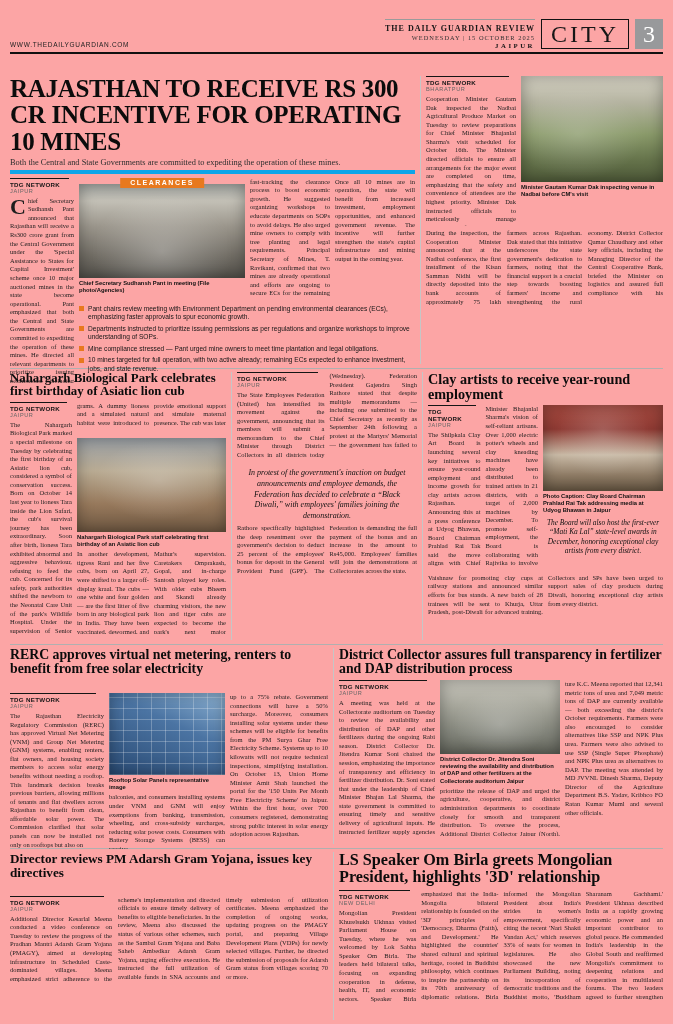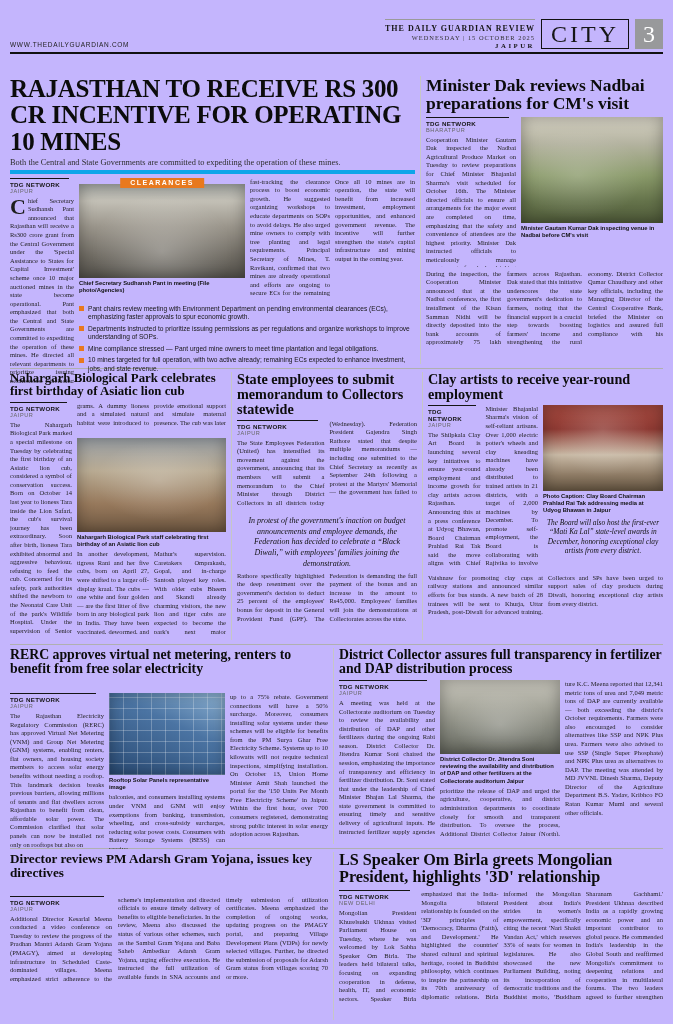--- a/index.html
+++ b/index.html
@@ -1,18 +1,18 @@
 <!DOCTYPE html>
 <html><head>
 <meta charset="utf-8">
 <style>
   * { margin:0; padding:0; box-sizing:border-box; }
   html,body { background:#8c8c8c; }
   .page {
-    width:673px; height:1024px; margin:0 auto; background:#c4b5fd;
+    width:673px; height:1024px; margin:0 auto; background:#fca5a5;
     padding:8px 10px 6px; overflow:hidden;
     font-family:"Liberation Serif", serif; color:#161616;
   }
   
   .masthead { display:flex; justify-content:space-between; align-items:flex-end;
     border-bottom:2px solid #111; padding-bottom:3px; height:46px; }
   .mh-site { font-family:"Liberation Sans",sans-serif; font-size:6.5px; letter-spacing:.7px; color:#222; padding-bottom:1px; }
   .mh-right { display:flex; align-items:stretch; gap:6px; }
   .mh-meta { text-align:right; display:flex; flex-direction:column; justify-content:flex-end;
     gap:1px; border-top:1px solid #9a9a9a; padding-top:3px; }
@@ -188,21 +188,20 @@
                 <span>10 mines targeted for full operation, with two active already; remaining ECs expected to enhance investment, jobs, and state revenue.</span>
               </li>
           </ul>
         </div>
       </div>
     </article>
 
     <div class="vdiv"></div>
 
     <article class="dak">
-      <h2 class="headline">Minister Dak reviews Nadbai preparations for CM's visit</h2>
       <div class="dak-top">
         <div class="dak-c1">
           <div class="byline">
             <div class="by-src">TDG NETWORK</div>
             <div class="by-loc">BHARATPUR</div>
           </div>
           <p class="bt">Cooperation Minister Gautam Dak inspected the Nadbai Agricultural Produce Market on Tuesday to review preparations for Chief Minister Bhajanlal Sharma's visit scheduled for October 16th. The Minister directed officials to ensure all arrangements for the major event are completed on time, emphasizing that the safety and convenience of attendees are the highest priority. Minister Dak instructed officials to meticulously manage arrangements for shade, drinking water, seating, and vehicle parking, warning that negligence would not be tolerated.</p>
         </div>
         <div class="dak-photo-wrap">
           <div class="photo ph-dak"></div>
@@ -232,21 +231,20 @@
           <div class="photo ph-lion"></div>
           <div class="caption">Nahargarh Biological Park staff celebrating first birthday of an Asiatic lion cub</div>
           <p class="bt cols2 lion-bottom">In another development, tigress Rani and her five cubs, born on April 27, were shifted to a larger off-display kraal. The cubs — one white and four golden — are the first litter of five born in any biological park in India. They have been vaccinated, dewormed, and microchipped under Dr. Mathur's supervision. Caretakers Omprakash, Gopal, and in-charge Santosh played key roles. With older cubs Bheem and Skandi already charming visitors, the new lion and tiger cubs are expected to become the park's next major attraction.</p>
         </div>
       </div>
     </article>
 
     <div class="vdiv"></div>
 
     <article class="emp">
-      <h2 class="headline">State employees to submit memorandum to Collectors statewide</h2>
       <div class="cols2 emp-top">
         <div class="byline">
           <div class="by-src">TDG NETWORK</div>
           <div class="by-loc">JAIPUR</div>
         </div>
         <p class="bt">The State Employees Federation (United) has intensified its movement against the government, announcing that its members will submit a memorandum to the Chief Minister through District Collectors in all districts today (Wednesday). Federation President Gajendra Singh Rathore stated that despite multiple memorandums — including one submitted to the Chief Secretary as recently as September 24th following a protest at the Martyrs' Memorial — the government has failed to take concrete action on their pending demands.</p>
       </div>
       <div class="quote emp-quote">In protest of the government's inaction on budget announcements and employee demands, the Federation has decided to celebrate a “Black Diwali,” with employees' families joining the demonstration.</div>
       <p class="bt cols2 emp-bottom">Rathore specifically highlighted the deep resentment over the government's decision to deduct 25 percent of the employees' bonus for deposit in the General Provident Fund (GPF). The Federation is demanding the full payment of the bonus and an increase in the amount to Rs45,000. Employees' families will join the demonstrations at Collectorates across the state.</p>
     </article>

